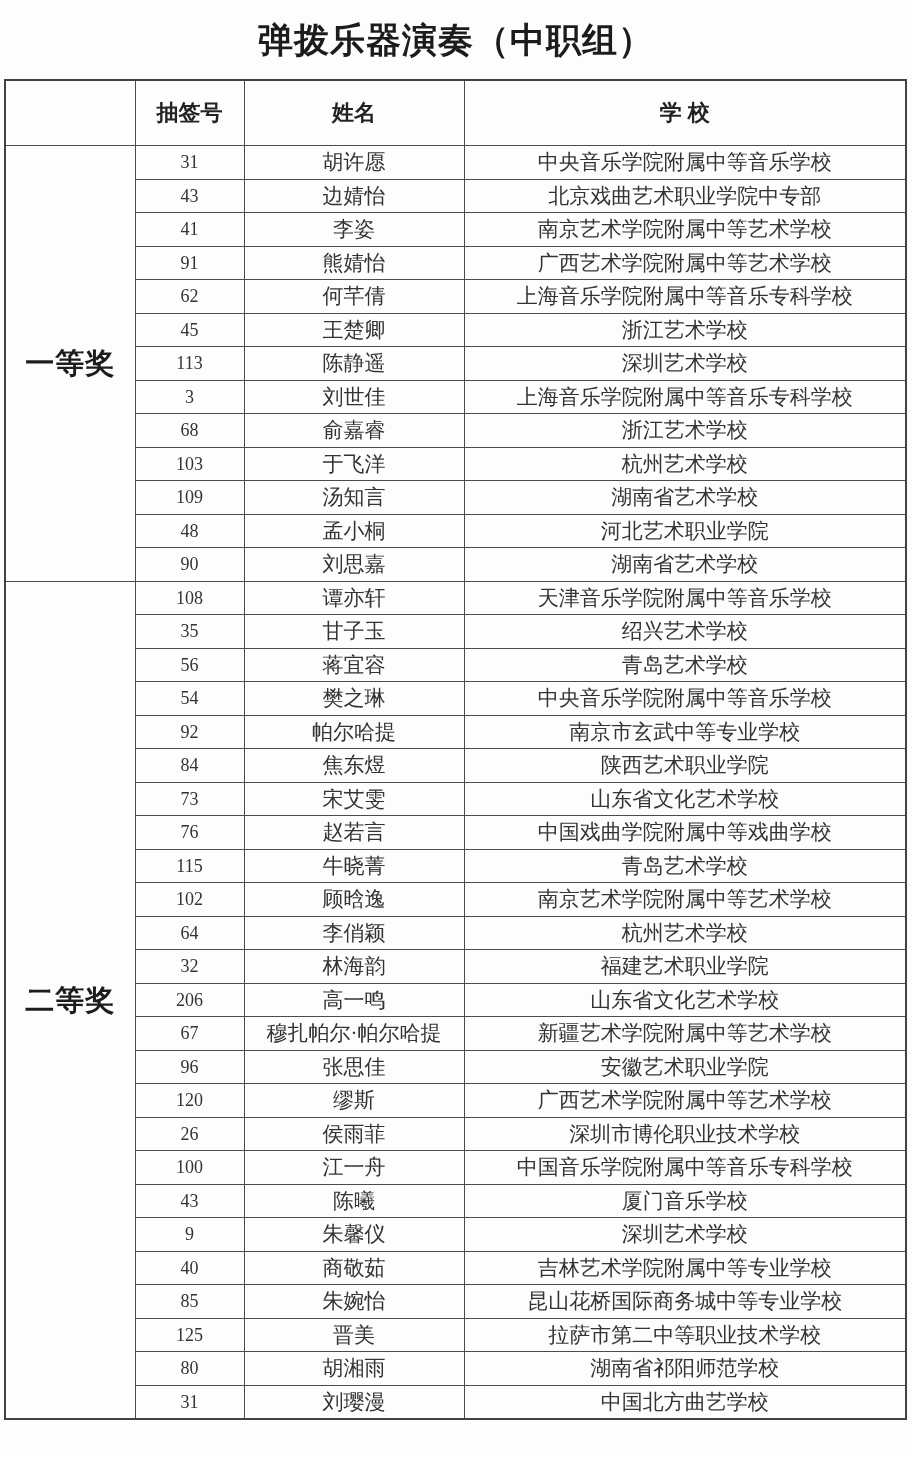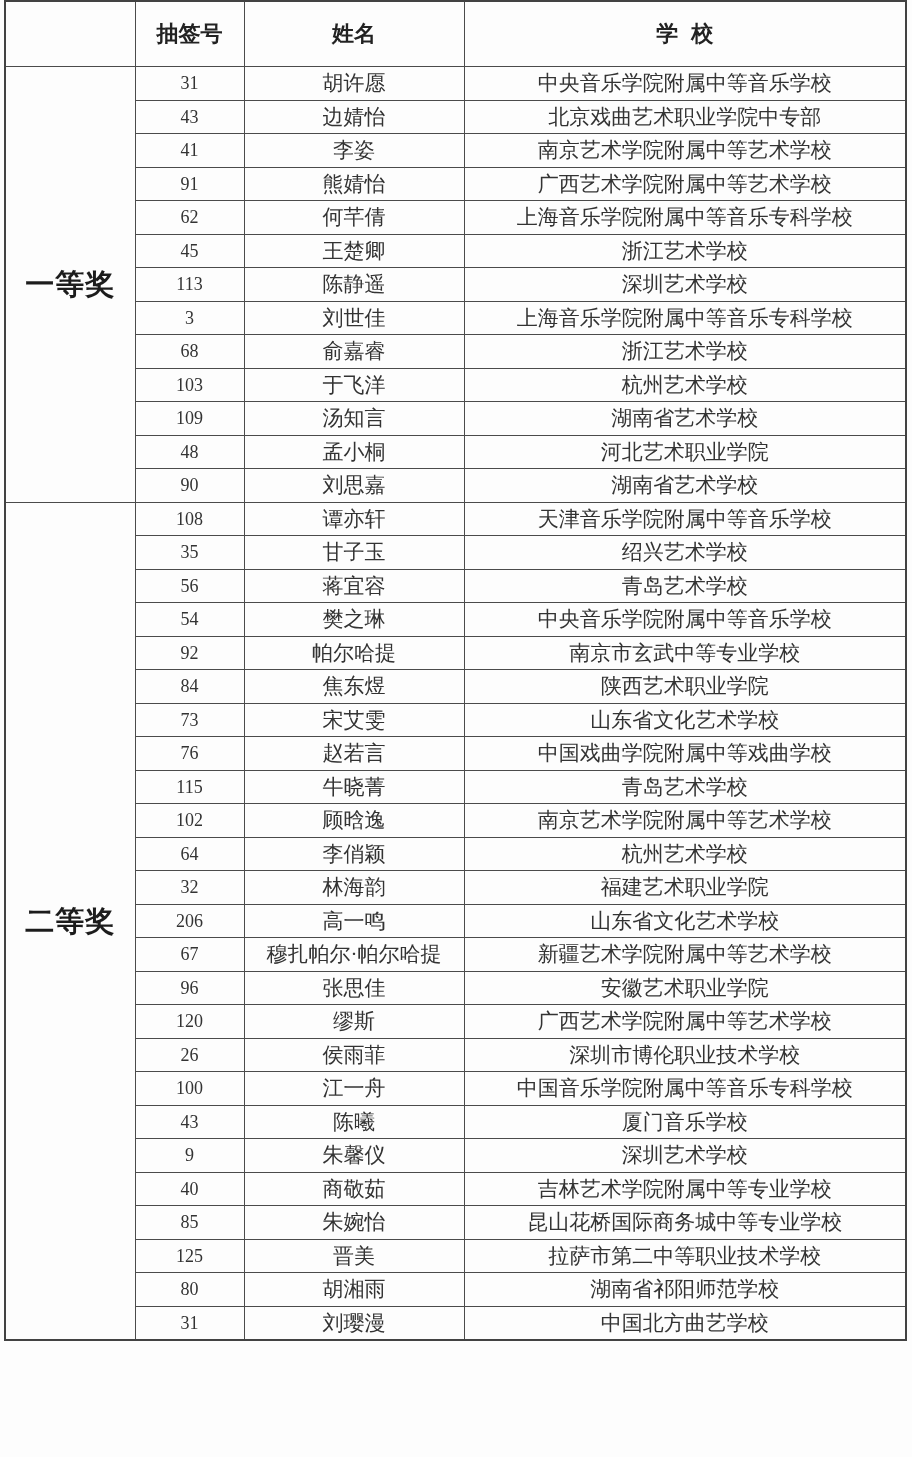--- a/index.html
+++ b/index.html
@@ -37,21 +37,21 @@
   }
   .results-table th,
   .results-table td {
     border: 1px solid #4b4b4b;
     text-align: center;
     vertical-align: middle;
     overflow: hidden;
   }
   .results-table thead th {
     height: 62px;
-    font-family: Liberation Mono, monospace;
+    font-family: Liberation Sans, sans-serif;
     font-weight: bold;
     font-size: 22px;
     color: #222222;
     background: #fdfdfd;
   }
   .results-table tbody td {
     height: 32.5px;
     font-size: 21px;
     line-height: 1.25;
     color: #333333;
@@ -70,20 +70,21 @@
   }
   .results-table td.draw-number-cell {
     font-size: 18px;
   }
 </style>
 </head>
 <body>
 
 <div class="page">
 
+  <h1 class="page-title">弹拨乐器演奏（中职组）</h1>
 
   <table class="results-table">
     <colgroup>
       <col style="width:130px">
       <col style="width:109px">
       <col style="width:220px">
       <col style="width:442px">
     </colgroup>
     <thead>
       <tr>

